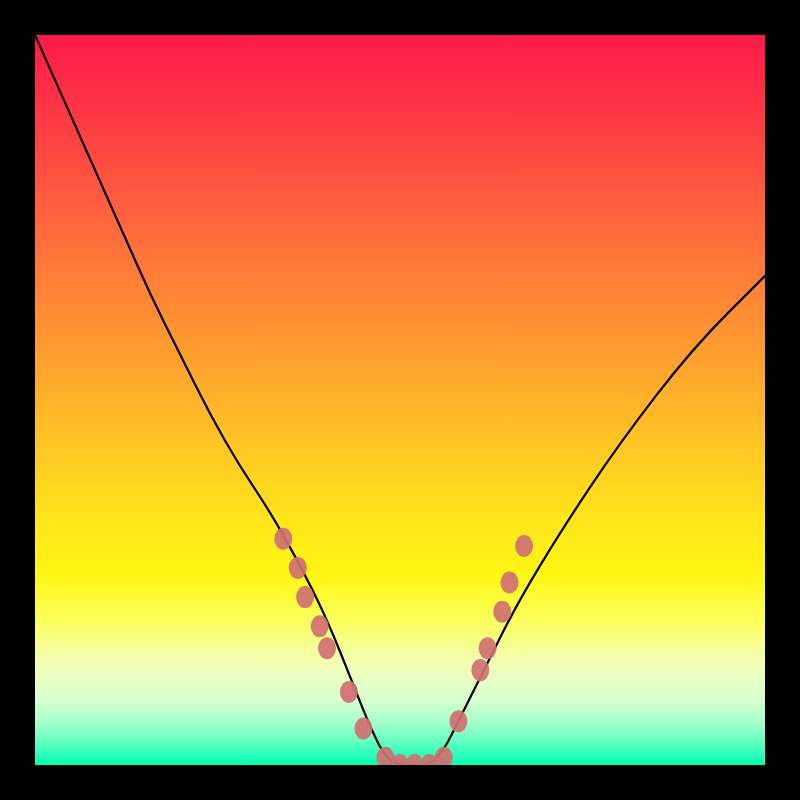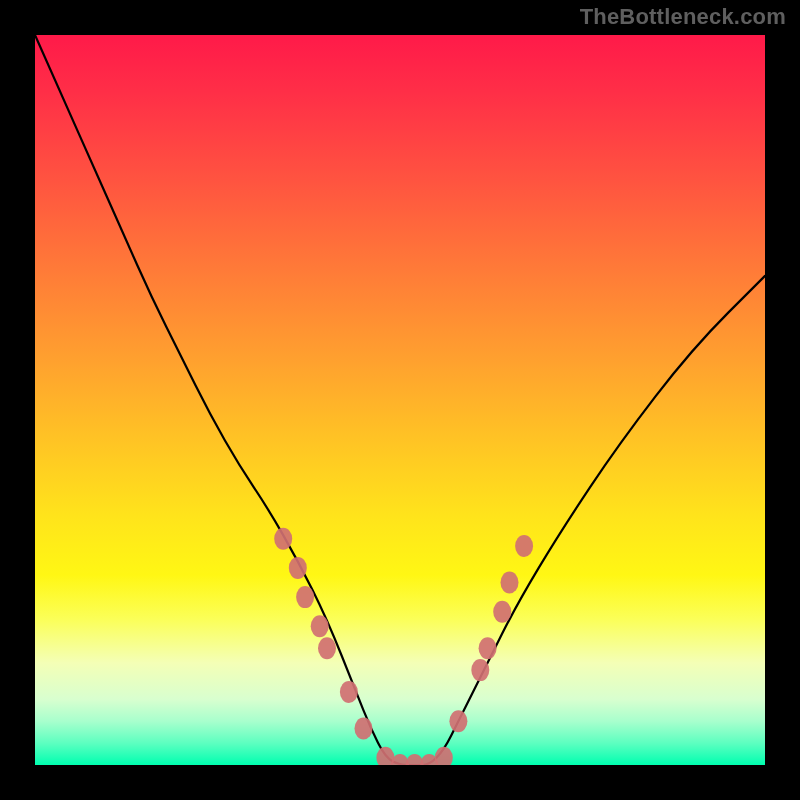--- a/index.html
+++ b/index.html
@@ -62,21 +62,20 @@
   }
   .dot {
     fill: #d07072;
     fill-opacity: 0.92;
   }
 </style>
 </head>
 <body>
 
 <div class="frame">
-  <div class="attribution">TheBottleneck.com</div>
 
   <div class="plot">
     <div class="gradient"></div>
 
     <svg class="curve" viewBox="0 0 730 730" preserveAspectRatio="none">
       <path id="curve-path" fill="none" stroke="#000" stroke-width="2.2" stroke-linecap="round" stroke-linejoin="round" d="M 0.0 0.0 Q 29.2 65.7 43.8 98.6 Q 58.4 131.4 73.0 164.3 Q 87.6 197.1 102.2 230.0 Q 116.8 262.8 131.4 292.0 Q 146.0 321.2 160.6 350.4 Q 175.2 379.6 189.8 405.2 Q 204.4 430.7 219.0 452.6 Q 233.6 474.5 248.2 500.1 Q 262.8 525.6 277.4 554.8 Q 292.0 584.0 306.6 620.5 Q 321.2 657.0 328.5 675.3 Q 335.8 693.5 343.1 708.1 Q 350.4 722.7 357.7 726.4 Q 365.0 730.0 372.3 730.0 Q 379.6 730.0 386.9 730.0 Q 394.2 730.0 401.5 722.7 Q 408.8 715.4 416.1 700.8 Q 423.4 686.2 438.0 657.0 Q 452.6 627.8 467.2 598.6 Q 481.8 569.4 503.7 532.9 Q 525.6 496.4 554.8 452.6 Q 584.0 408.8 620.5 361.4 Q 657.0 313.9 693.5 277.4 T 730.0 240.9"></path>
       <g id="marker-group">
           <ellipse cx="248.2" cy="503.7" rx="9" ry="11" class="dot"></ellipse>
           <ellipse cx="262.8" cy="532.9" rx="9" ry="11" class="dot"></ellipse>
           <ellipse cx="270.1" cy="562.1" rx="9" ry="11" class="dot"></ellipse>

